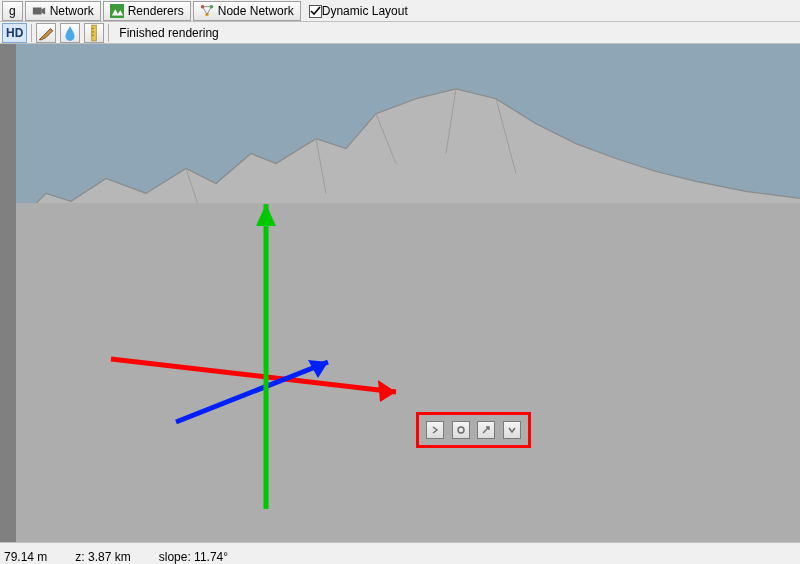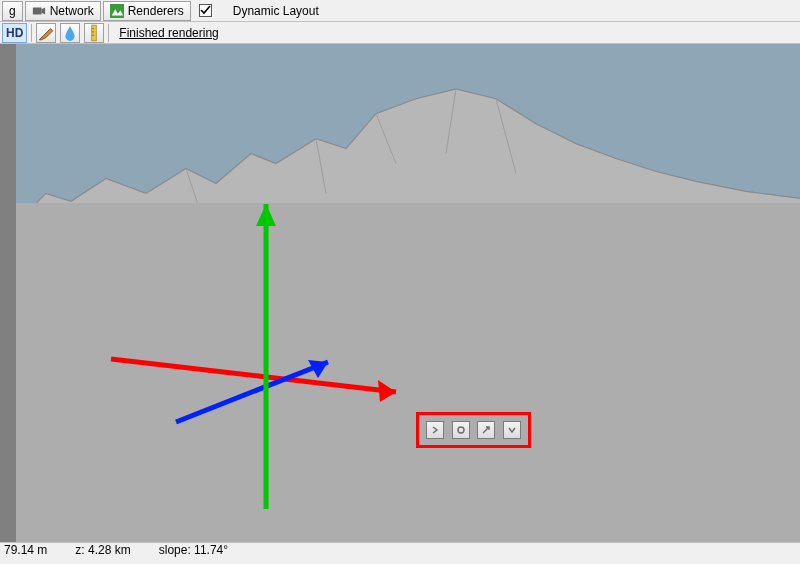--- a/index.html
+++ b/index.html
@@ -30,22 +30,22 @@
     height: 20px;
     padding: 0 6px;
     border: 1px solid #a0a0a0;
     background: linear-gradient(#fdfdfd,#e6e6e6);
     cursor: pointer;
     user-select: none;
   }
   .tbtn .ticon { width: 14px; height: 14px; }
   .checkbox-wrap {
     display: inline-flex;
-    align-items: flex-start;
-    gap: 21px;
+    align-items: flex-end;
+    gap: 0;
     padding: 0 6px;
   }
   .checkbox {
     width: 13px; height: 13px;
     border: 1px solid #555;
     background: #fff;
     display: inline-flex;
     align-items: center; justify-content: center;
   }
   .checkbox svg { width: 11px; height: 11px; }
@@ -74,21 +74,21 @@
     cursor: pointer;
   }
   .iconbtn {
     width: 20px; height: 20px;
     border: 1px solid #a0a0a0;
     background: linear-gradient(#fdfdfd,#e6e6e6);
     display: inline-flex;
     align-items: center; justify-content: center;
     cursor: pointer;
   }
-  .status-text { padding: 0 6px; text-decoration: underline; }
+  .status-text { padding: 0 6px; }
 
   
   .viewport-wrap {
     position: relative;
     width: 800px;
     height: calc(564px - 22px - 22px - 22px);
   }
   .left-gutter {
     position: absolute; left: 0; top: 0; bottom: 0;
     width: 16px;
@@ -139,21 +139,21 @@
     background: linear-gradient(#f3f3f3,#dcdcdc);
     display:inline-flex;
     align-items:center; justify-content:center;
     cursor:pointer;
   }
   .mini svg { width:10px; height:10px; stroke:#6b6b6b; fill:none; stroke-width:1.4; }
 
   
   .statusbar {
     display:flex;
-    align-items:flex-start;
+    align-items:flex-end;
     height:22px;
     background:#f0f0f0;
     border-top:1px solid #c0c0c0;
     gap: 28px;
     padding-left: 4px;
   }
 </style>
 </head>
 <body>
 
@@ -171,20 +171,31 @@
     <span>Network</span>
   </div>
   <div class="tbtn">
     <span class="ticon">
       <svg viewBox="0 0 16 16">
           <rect x="0" y="0" width="16" height="16" fill="#3b9b3b"></rect>
           <polygon points="2,13 6,6 9,11 12,7 15,13" fill="#ffffff"></polygon>
         </svg>
     </span>
     <span>Renderers</span>
+  </div>
+  <div class="tbtn">
+    <span class="ticon">
+      <svg viewBox="0 0 16 16">
+          <circle cx="3" cy="3" r="2" fill="#d33"></circle>
+          <circle cx="13" cy="3" r="2" fill="#3a3"></circle>
+          <circle cx="8" cy="12" r="2" fill="#e90"></circle>
+          <path d="M3 3 L13 3 M3 3 L8 12 M13 3 L8 12" stroke="#888" stroke-width="1" fill="none"></path>
+        </svg>
+    </span>
+    <span>Node Network</span>
   </div>
   <div class="checkbox-wrap">
     <span class="checkbox">
       <svg viewBox="0 0 11 11">
           <path d="M1 5 L4 8 L10 1" stroke="#000" stroke-width="1.6" fill="none"></path>
         </svg>
     </span>
     <span>Dynamic Layout</span>
   </div>
 </div>
@@ -274,19 +285,19 @@
           </svg>
       </span>
     </div>
   </div>
 </div>
 
 <div class="statusbar">
   <span>79.14 m</span>
   <span>
     <span>z:</span>
-    <span>4.28 km</span>
+    <span>3.87 km</span>
   </span>
   <span>
     <span>slope:</span>
     <span>11.74°</span>
   </span>
 </div>
 
 </body></html>

